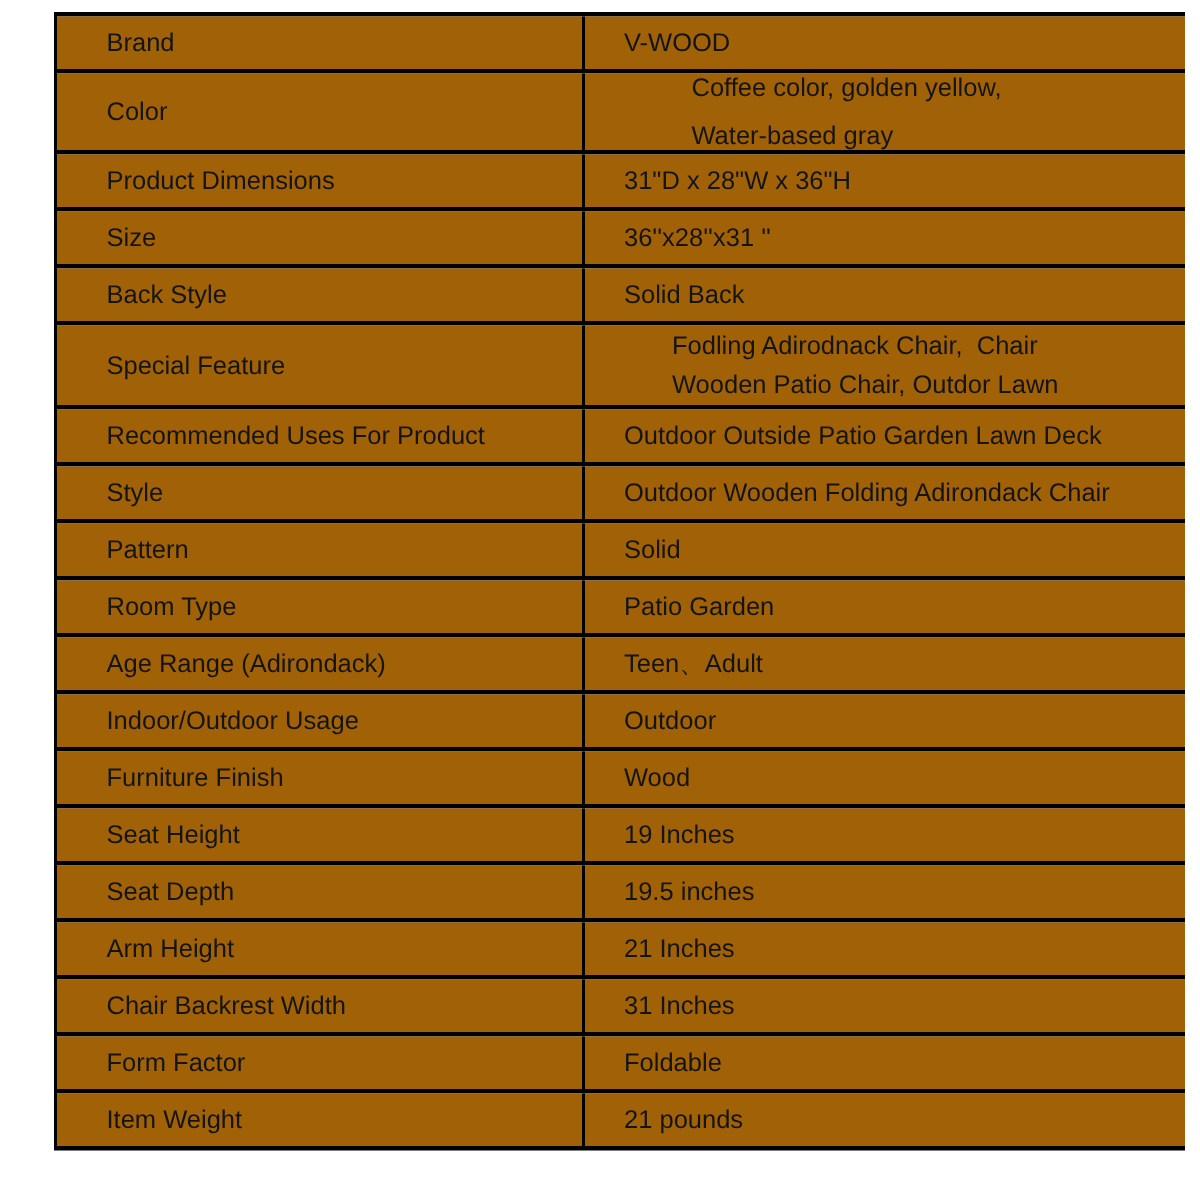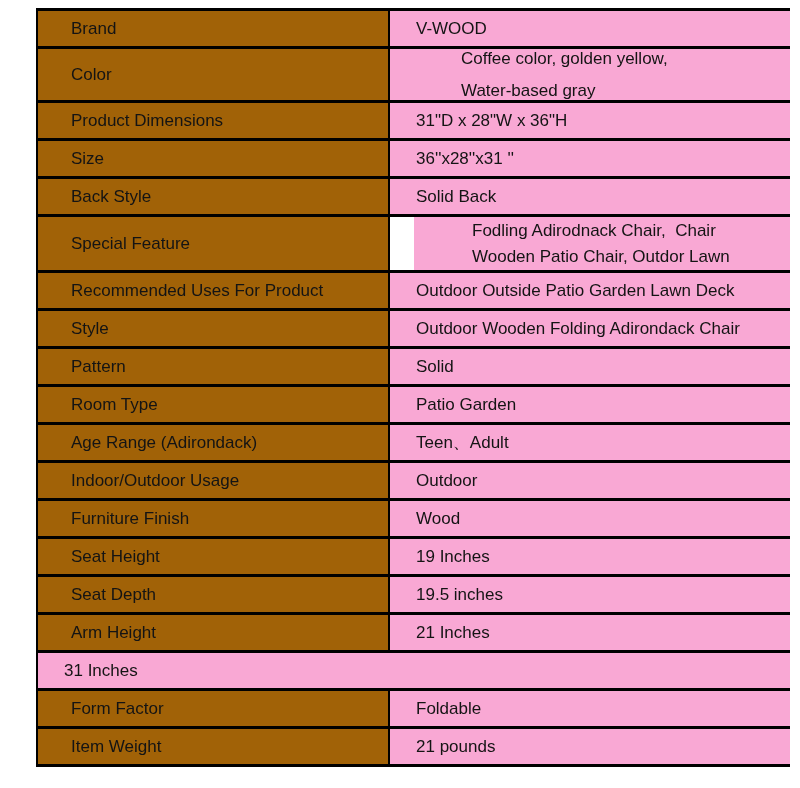--- a/index.html
+++ b/index.html
@@ -20,34 +20,34 @@
     border-top: 3px solid #000;
     border-left: 2px solid #000;
   }
   .row {
     display: flex;
     height: 38px;
     border-bottom: 3px solid #000;
   }
   
   .row:nth-child(2) { height: 54px; }
-  .row:nth-child(6) { height: 56px; gap: 24px; }
+  .row:nth-child(6) { height: 56px; }
   .label-cell {
     flex: 0 0 352px;
     width: 352px;
     background: #a16207;
     border-right: 2px solid #000;
     display: flex;
     align-items: center;
     padding: 2px 10px 2px 33px;
     font-size: 17px;
   }
   .value-cell {
     flex: 1;
-    background: #f9a8d4;
+    background: #a16207;
     display: flex;
     flex-direction: column;
     justify-content: center;
     padding: 2px 8px 2px 26px;
     font-size: 17px;
   }
   .vline {
     white-space: pre-wrap;
     line-height: 26px;
   }
@@ -150,20 +150,21 @@
         <div class="vline">19.5 inches</div>
       </div>
     </div>
     <div class="row">
       <div class="label-cell">Arm Height</div>
       <div class="value-cell">
         <div class="vline">21 Inches</div>
       </div>
     </div>
     <div class="row">
+      <div class="label-cell">Chair Backrest Width</div>
       <div class="value-cell">
         <div class="vline">31 Inches</div>
       </div>
     </div>
     <div class="row">
       <div class="label-cell">Form Factor</div>
       <div class="value-cell">
         <div class="vline">Foldable</div>
       </div>
     </div>

